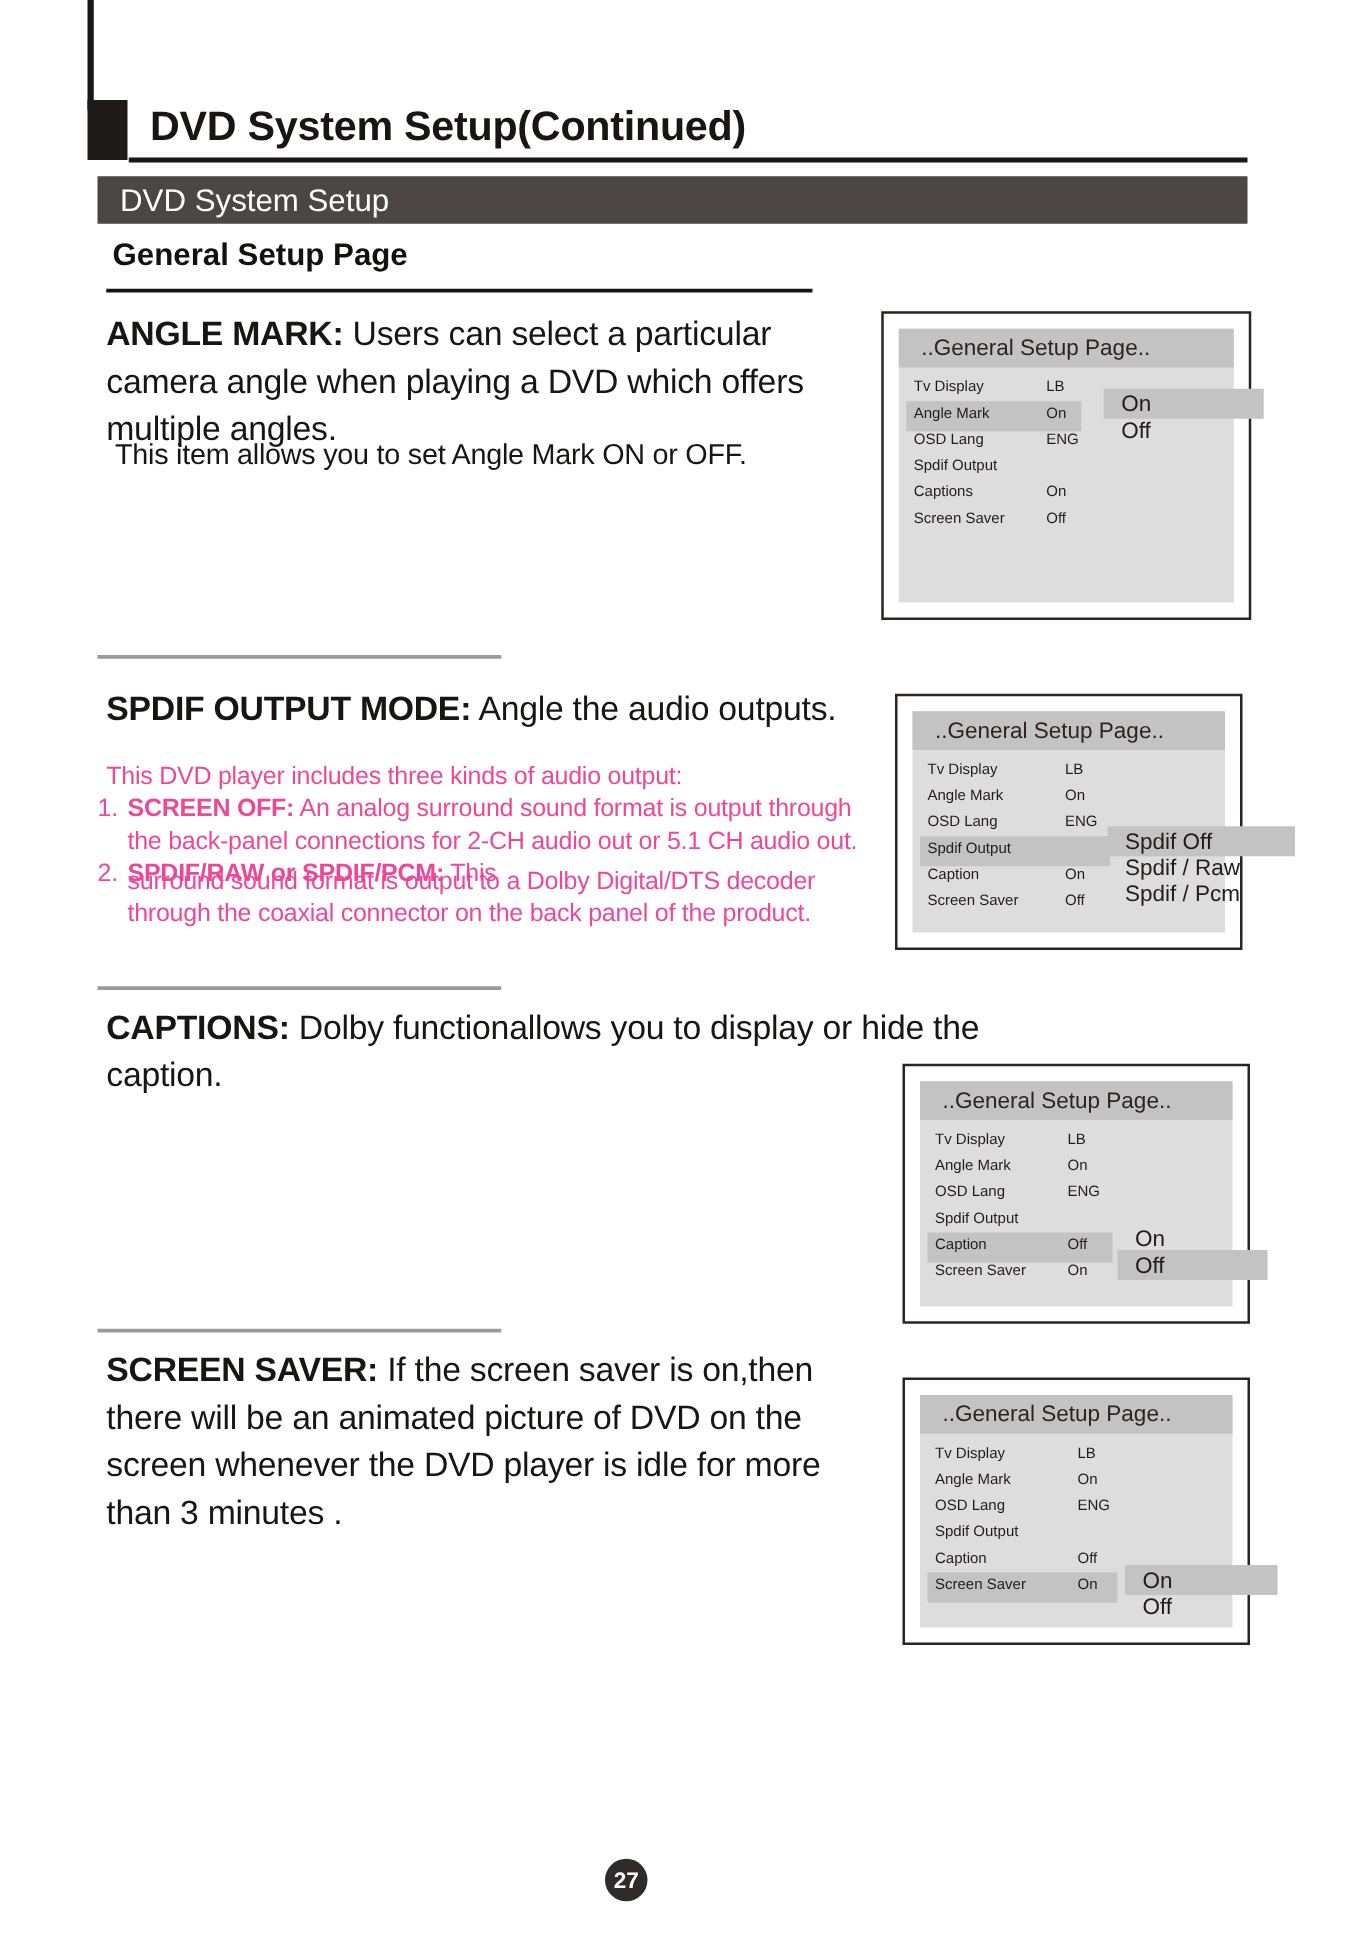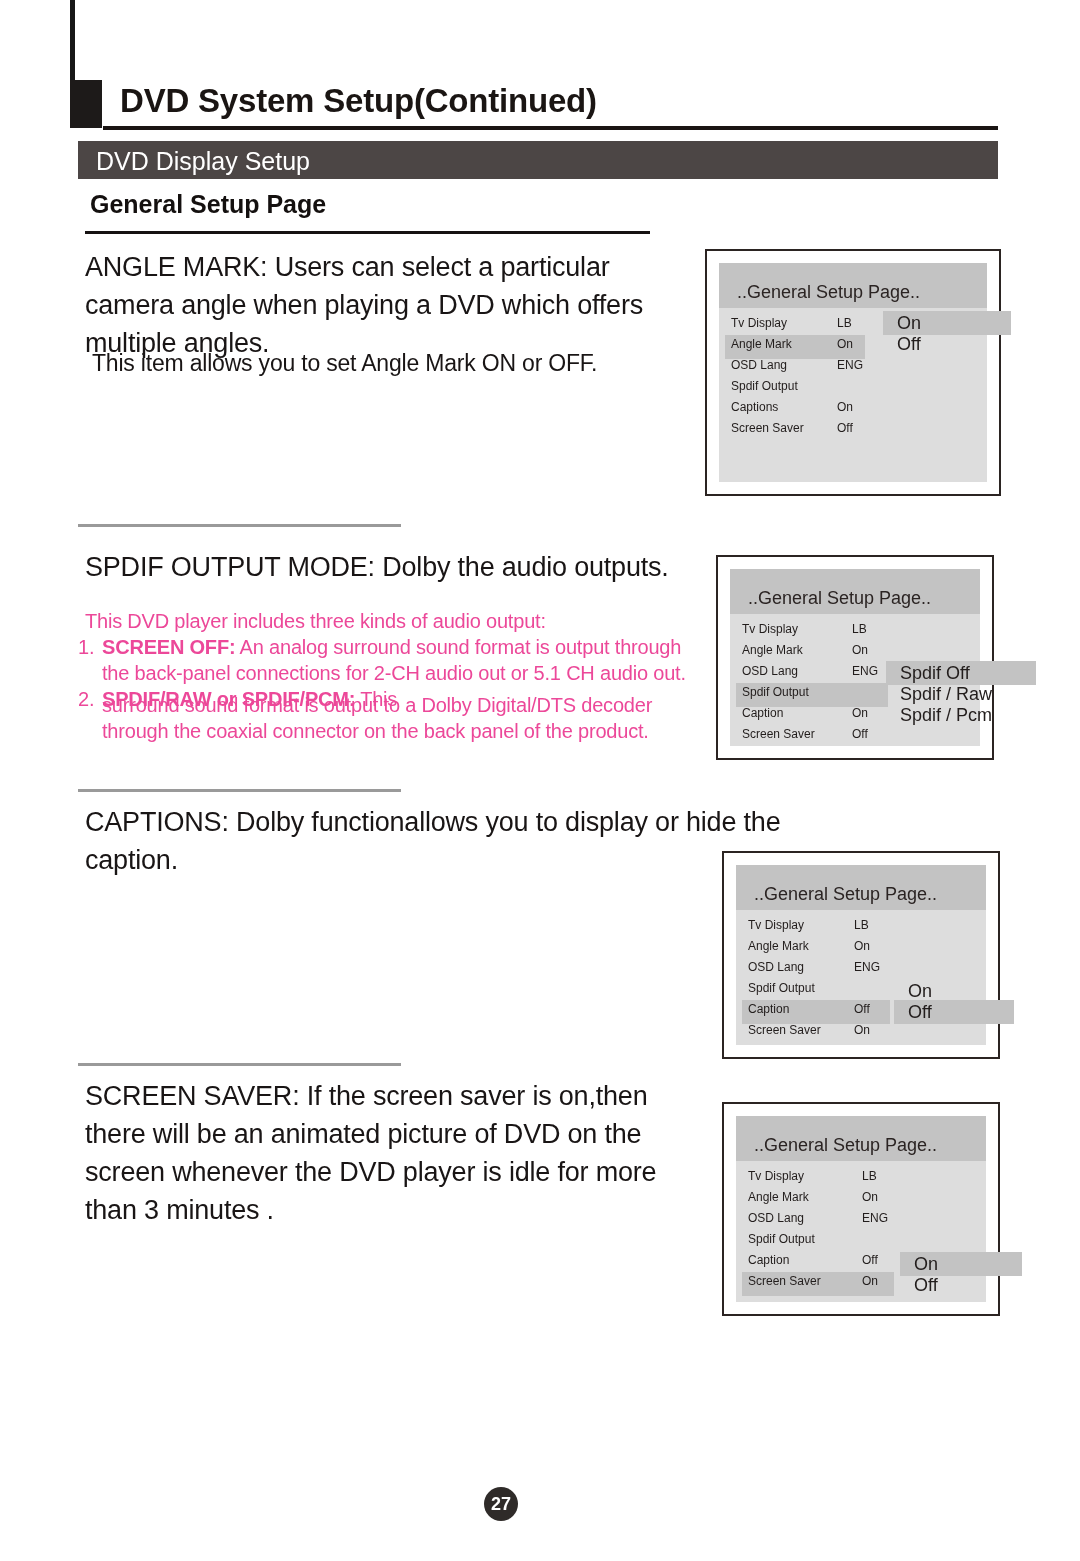--- a/index.html
+++ b/index.html
@@ -101,21 +101,21 @@
   }
 
   
   .blk { position: absolute; }
   .lead {
     font-size: 27px;
     line-height: 38px;
     color: #191515;
     letter-spacing: -0.2px;
   }
-  .lead b { font-weight: normal; }
+  .lead b { font-weight: bold; }
   .sub {
     font-size: 23px;
     line-height: 30px;
     color: #191515;
     letter-spacing: -0.2px;
   }
   .small {
     font-size: 20px;
     line-height: 26px;
     color: #ec4899;
@@ -138,21 +138,21 @@
     background: #dddddd;
     width: 100%;
     height: 100%;
     box-sizing: border-box;
     position: relative;
   }
   .osd-title {
     background: #c3c3c3;
     font-size: 18px;
     color: #2b2423;
-    padding: 19px 0 5px 18px;
+    padding: 5px 0 5px 18px;
     white-space: nowrap;
   }
   .osd-rows {
     position: relative;
     padding-top: 8px;
   }
   .osd-row {
     position: relative;
     height: 21px;
     white-space: nowrap;
@@ -218,31 +218,31 @@
 </head>
 <body>
 
 <div class="corner-rule"></div>
 <div class="corner-block"></div>
 
 <div class="page-title">DVD System Setup(Continued)</div>
 <div class="title-rule"></div>
 
 <div class="band"></div>
-<div class="band-text">DVD Display Setup</div>
+<div class="band-text">DVD System Setup</div>
 
 <div class="gsp-heading">General Setup Page</div>
 <div class="gsp-rule"></div>
 
 <div class="blk lead" style="left:85px; top:248px; width:590px;"><b>ANGLE MARK:</b><span> Users can select a particular camera angle when playing  a DVD which offers multiple angles.</span></div>
 <div class="blk sub" style="left:92px; top:348px; width:600px;">This item allows you to set Angle Mark ON or OFF.</div>
 
 <div class="sep" style="top:524px;"></div>
 
-<div class="blk lead" style="left:85px; top:548px; width:620px;"><b>SPDIF OUTPUT MODE:</b><span> Dolby the audio outputs.</span></div>
+<div class="blk lead" style="left:85px; top:548px; width:620px;"><b>SPDIF OUTPUT MODE:</b><span> Angle the audio outputs.</span></div>
 <div class="blk small" style="left:85px; top:608px; width:630px;">This DVD player  includes three kinds  of audio output:</div>
 <div class="blk small num-row" style="left:78px; top:634px; width:632px;">
   <span class="n">1.</span>
   <span class="t"><b>SCREEN OFF:</b><span>  An analog surround sound format  is output through the back-panel connections for  2-CH audio out or 5.1 CH  audio out.</span></span>
 </div>
 <div class="blk small num-row" style="left:78px; top:686px; width:632px;">
   <span class="n">2.</span>
   <span class="t"><b>SPDIF/RAW or SPDIF/PCM:</b><span> This</span></span>
 </div>
 <div class="blk small" style="left:102px; top:692px; width:600px;">surround sound  format  is  output to a Dolby  Digital/DTS decoder through the coaxial  connector on the  back panel of  the product.</div>

